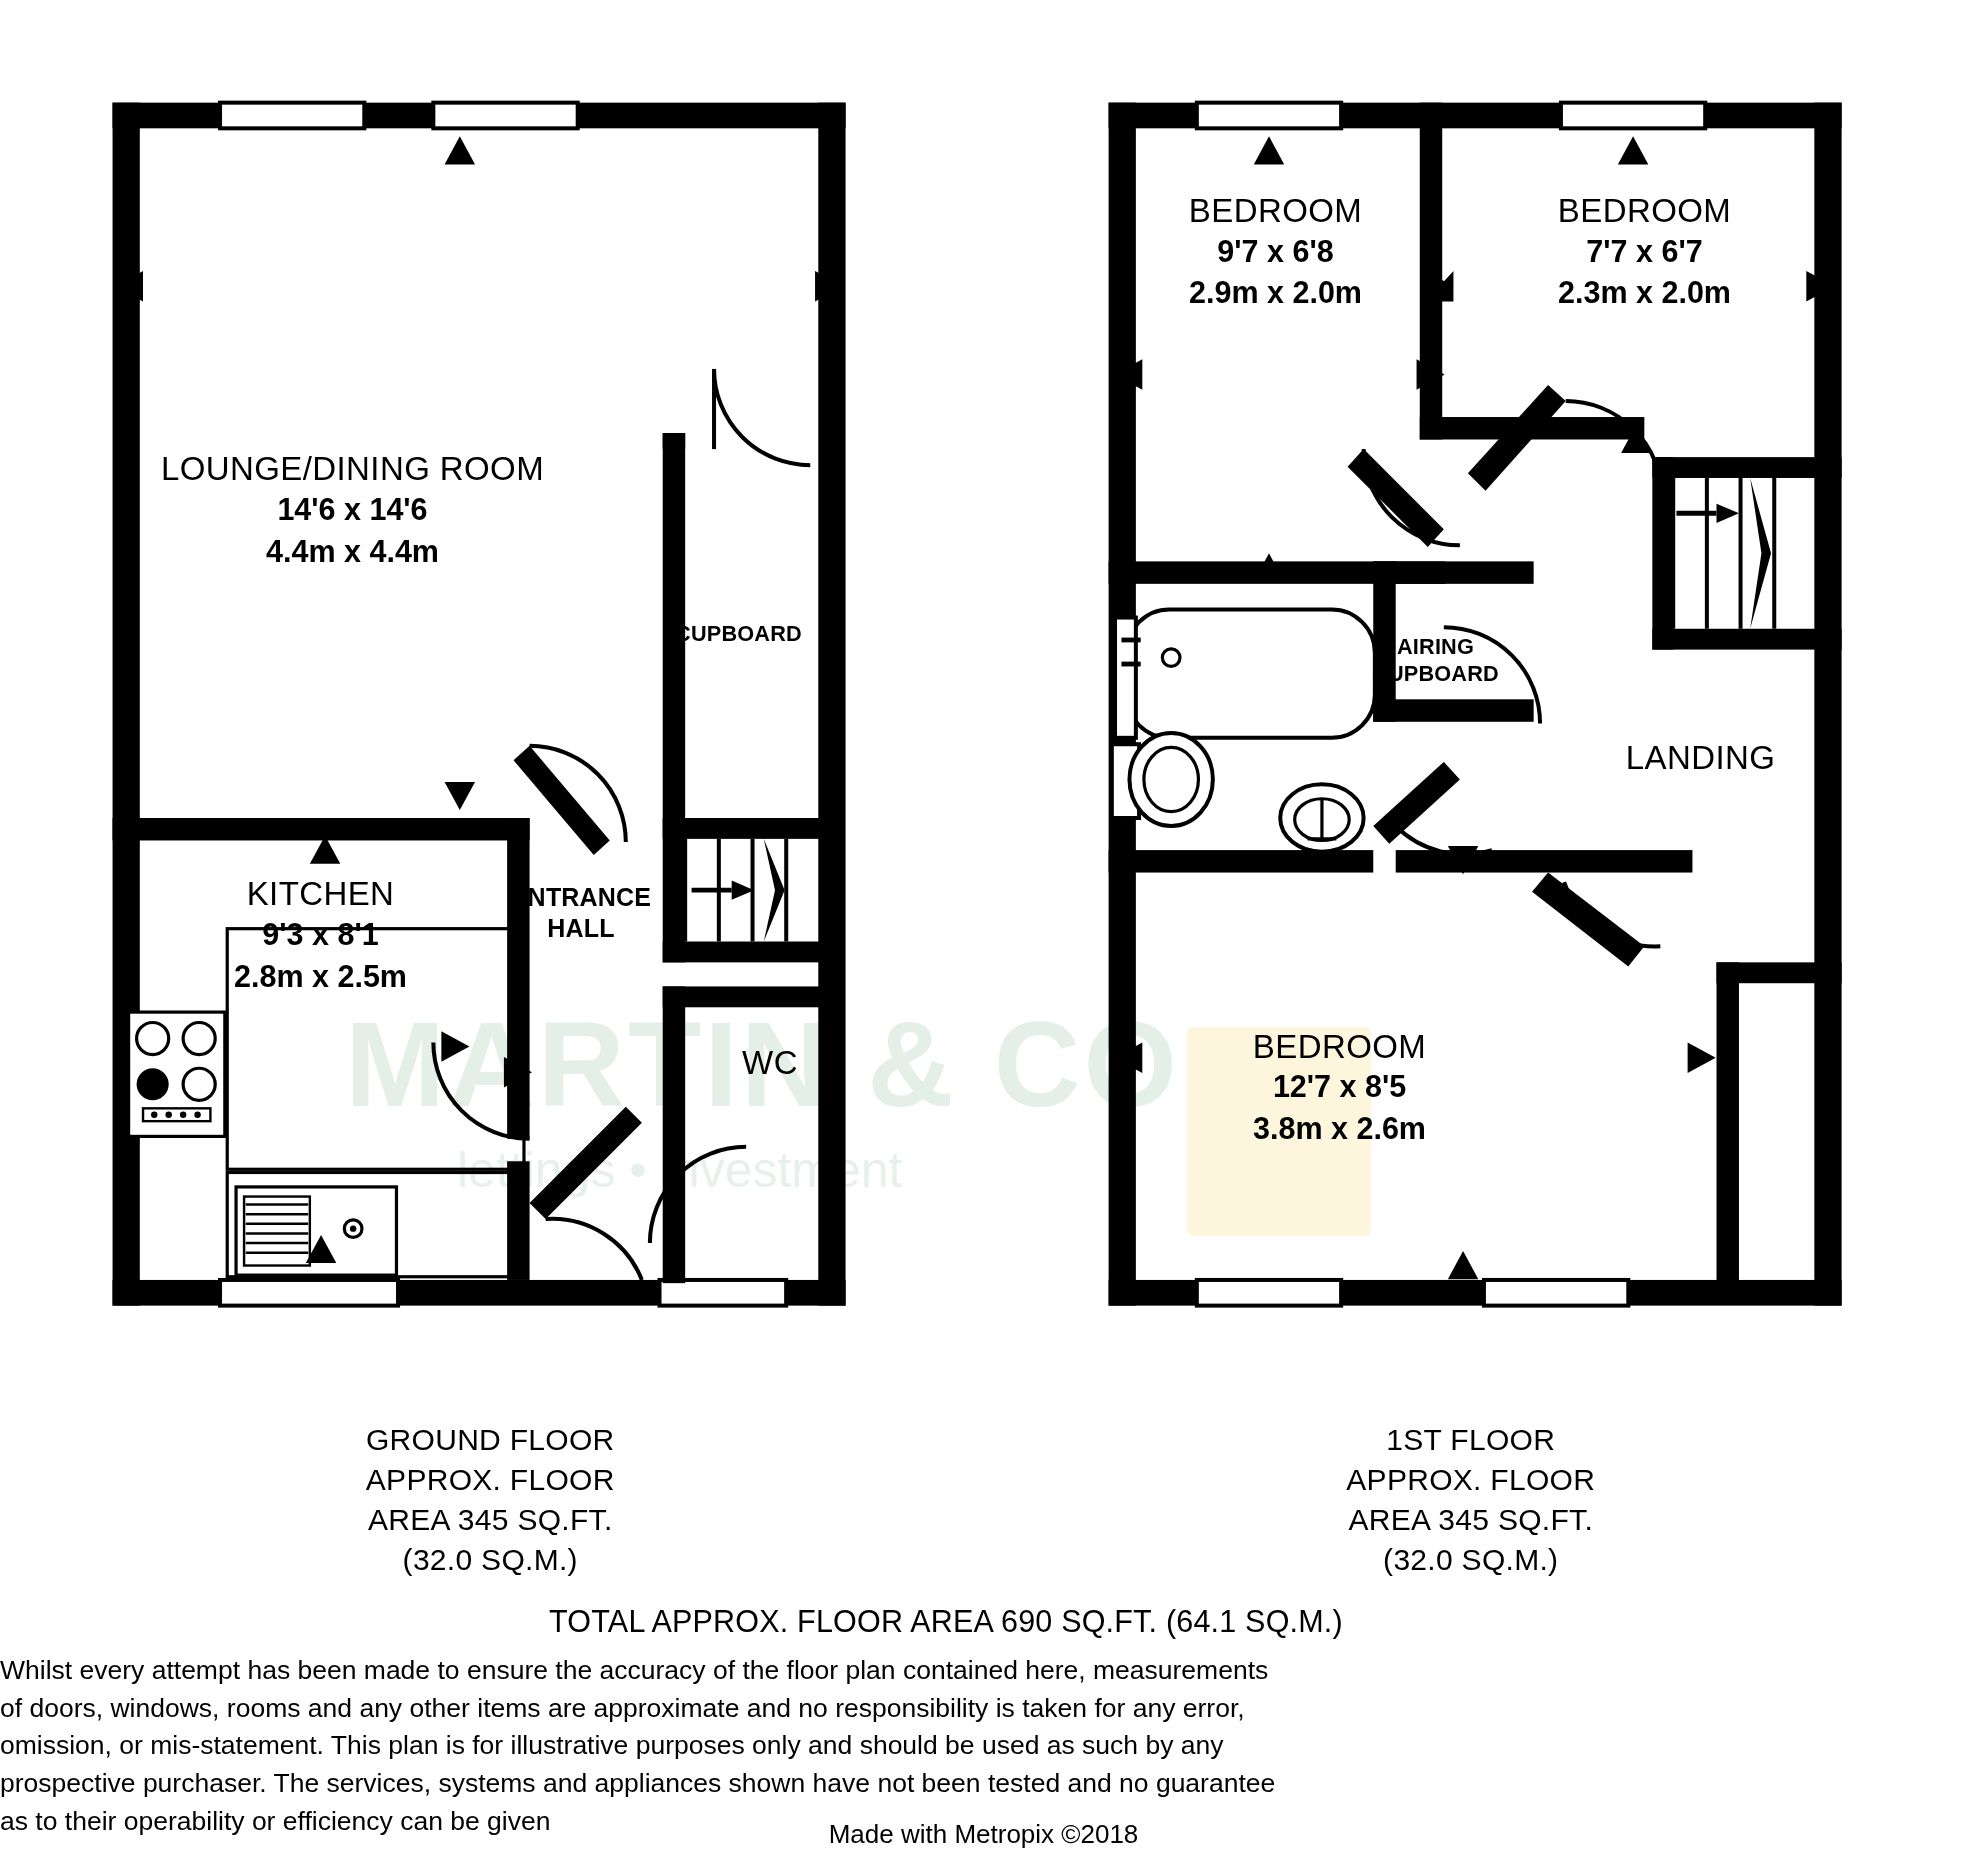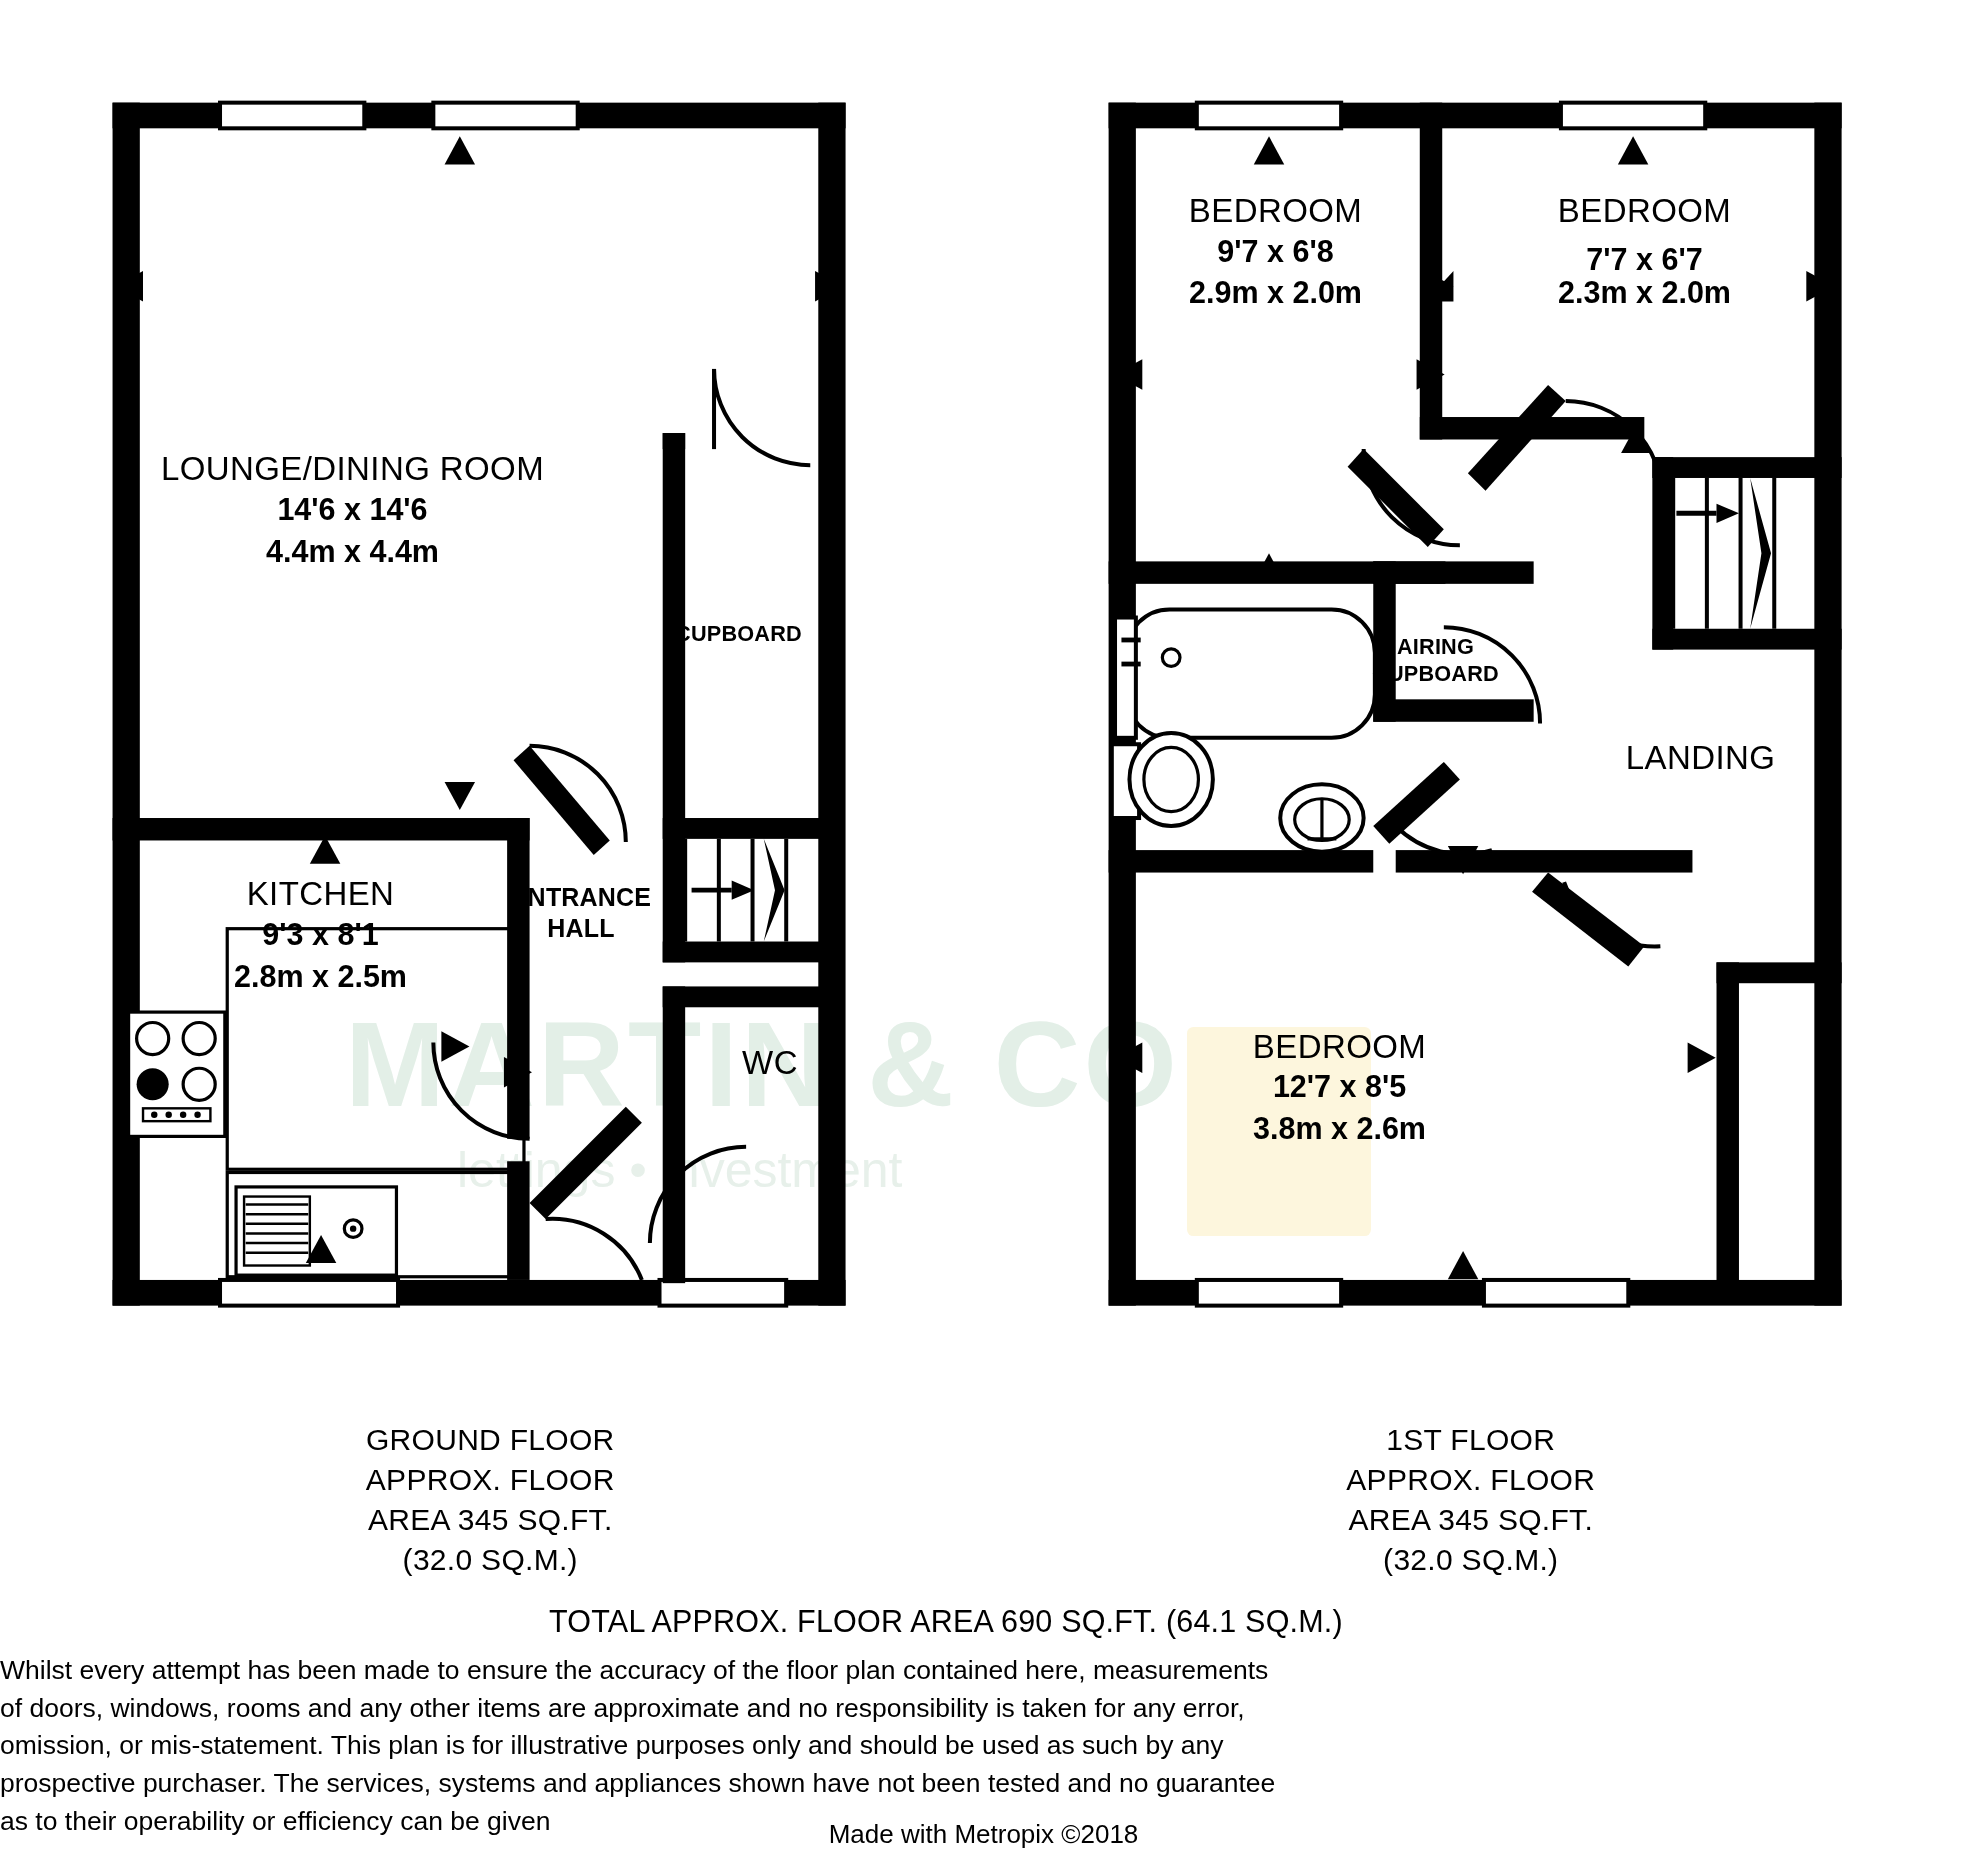--- a/index.html
+++ b/index.html
@@ -361,21 +361,21 @@
 <div class="label mid-cap" style="left:489px; top:882px; width:184px;">ENTRANCE</div>
 <div class="label mid-cap" style="left:489px; top:913px; width:184px;">HALL</div>
 
 <div class="label rm-name" style="left:698px; top:1043px; width:144px;">WC</div>
 
 <div class="label rm-name" style="left:1115px; top:191px; width:321px;">BEDROOM</div>
 <div class="label rm-dim" style="left:1115px; top:233px; width:321px;">9'7 x 6'8</div>
 <div class="label rm-dim" style="left:1115px; top:274px; width:321px;">2.9m x 2.0m</div>
 
 <div class="label rm-name" style="left:1468px; top:191px; width:353px;">BEDROOM</div>
-<div class="label rm-dim" style="left:1468px; top:233px; width:353px;margin-top:8px;">7'7 x 6'7</div>
+<div class="label rm-dim" style="left:1468px; top:233px; width:353px;">7'7 x 6'7</div>
 <div class="label rm-dim" style="left:1468px; top:274px; width:353px;">2.3m x 2.0m</div>
 
 <div class="label rm-name" style="left:1147px; top:1027px; width:385px;">BEDROOM</div>
 <div class="label rm-dim" style="left:1147px; top:1068px; width:385px;">12'7 x 8'5</div>
 <div class="label rm-dim" style="left:1147px; top:1110px; width:385px;">3.8m x 2.6m</div>
 
 <div class="label small-cap" style="left:1315px; top:634px; width:241px;">AIRING</div>
 <div class="label small-cap" style="left:1315px; top:661px; width:241px;">CUPBOARD</div>
 
 <div class="label rm-name" style="left:1540px; top:738px; width:321px;">LANDING</div>

